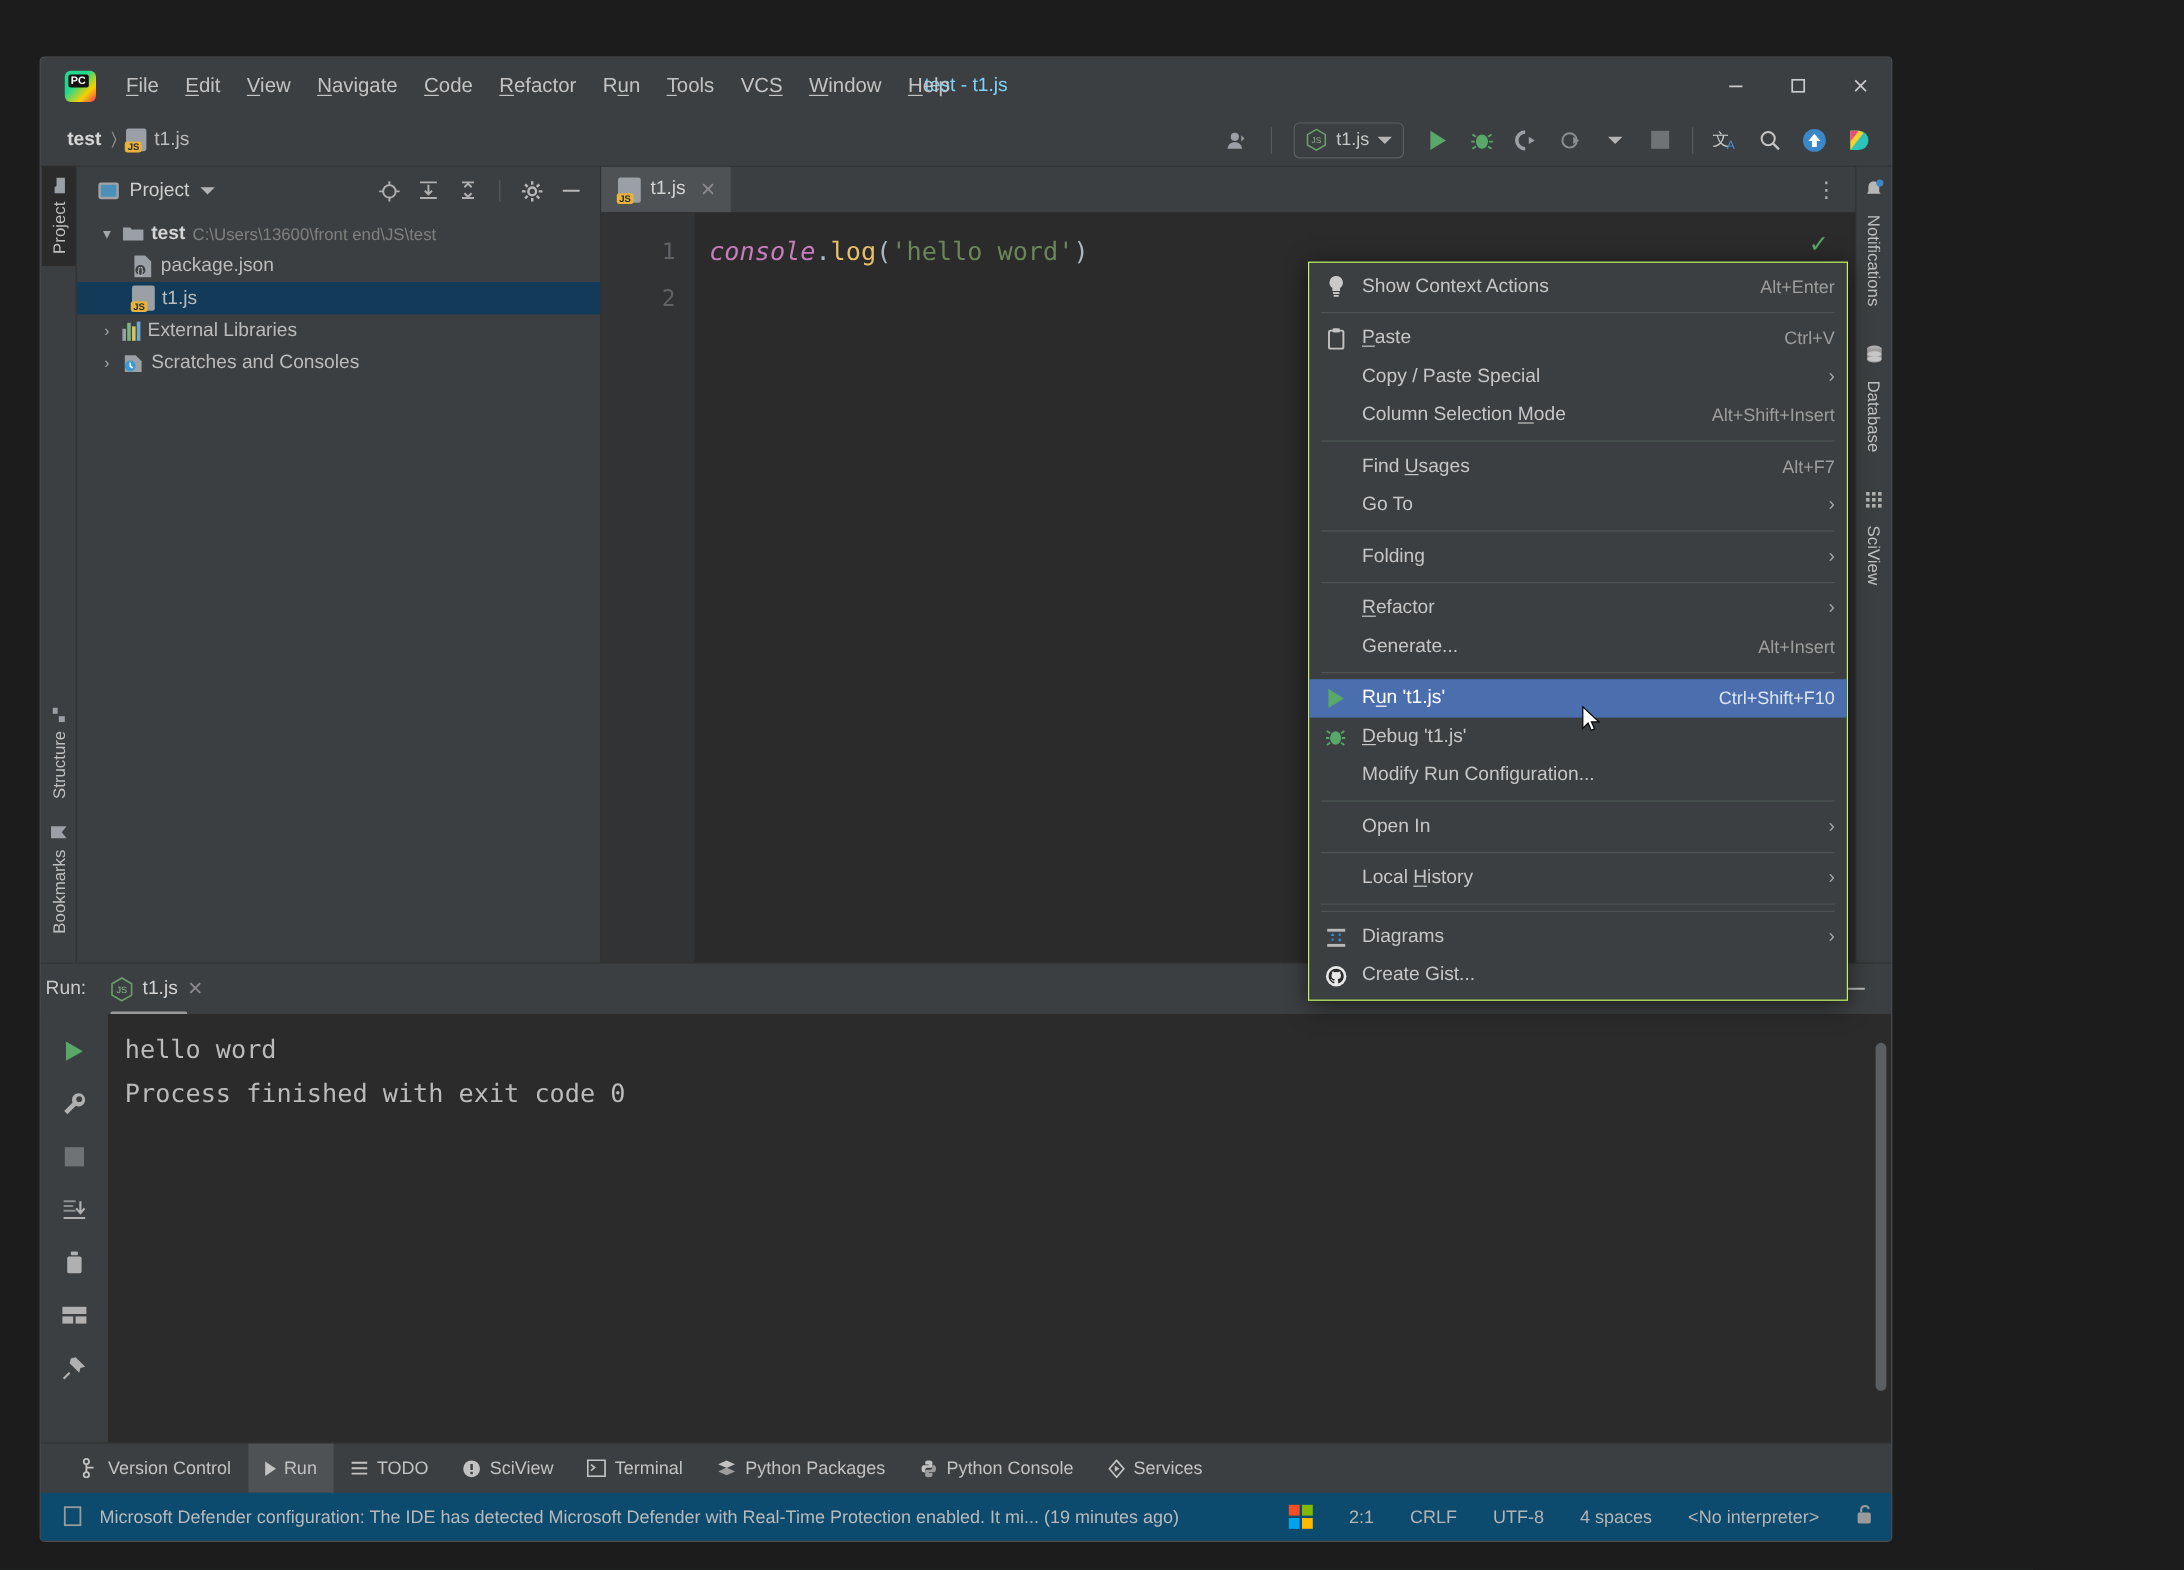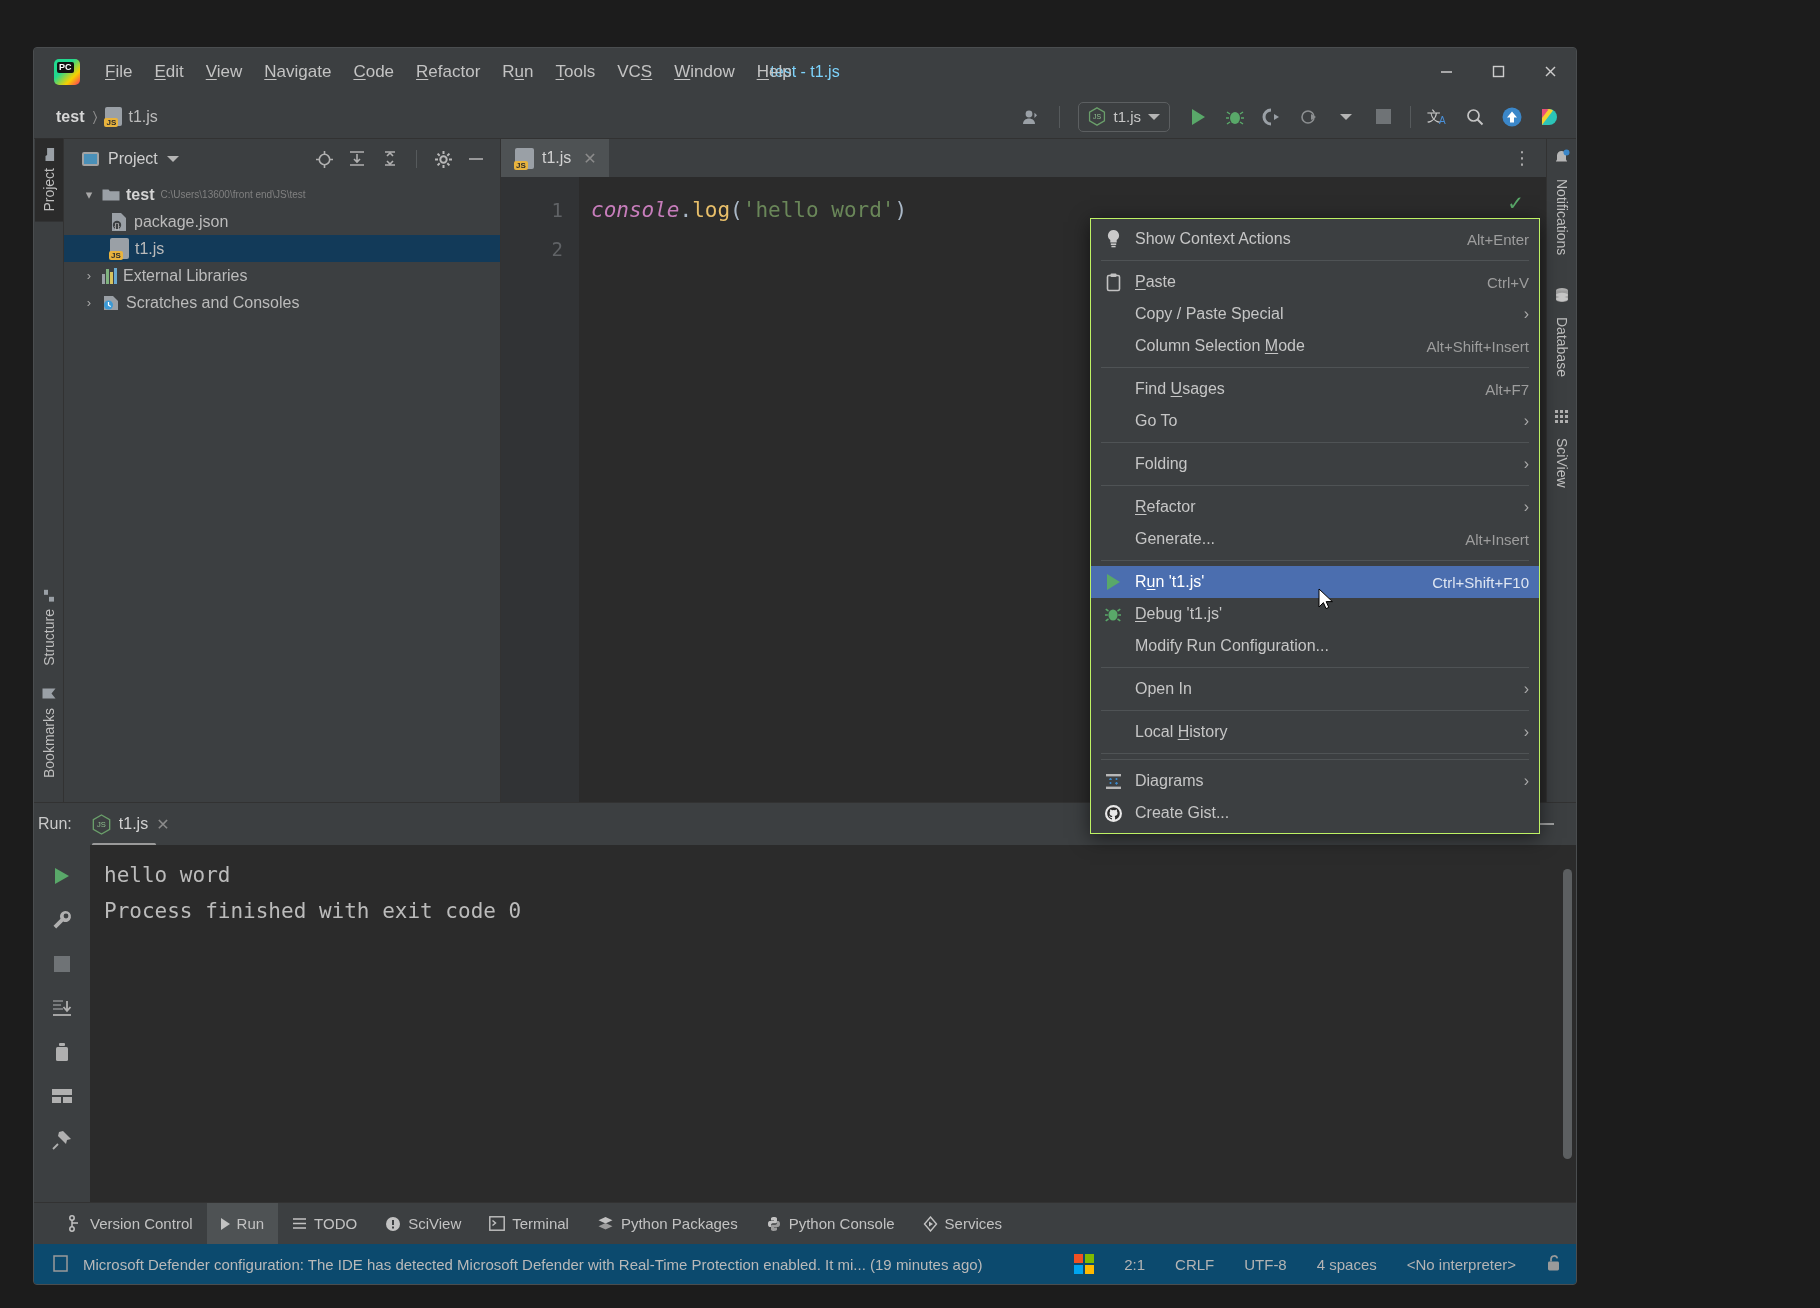--- a/index.html
+++ b/index.html
@@ -115,21 +115,21 @@
   .caret-dn{width:0;height:0;border-left:6px solid transparent;border-right:6px solid transparent;border-top:6px solid #b5b5b5;}
   .pp-actions{margin-left:auto;display:flex;align-items:center;gap:5px;}
   .pp-act{width:28px;height:26px;display:flex;align-items:center;justify-content:center;color:#b0b0b0;font-size:15px;border-radius:3px;}
   .tree{font-size:16px;padding-top:2px;}
   .trow{display:flex;align-items:center;height:27px;padding-left:18px;gap:6px;white-space:nowrap;cursor:default;}
   .trow.sel{background:#123a59;}
   .arrow{width:14px;color:#a8a8a8;font-size:13px;display:flex;align-items:center;justify-content:center;}
   .ind1{padding-left:46px;}
   .lib-ic{display:flex;gap:1px;align-items:flex-end;height:16px;}
   .lib-ic i{width:3px;display:block;}
-  .tsub{color:#808080;font-size:10px;}
+  .tsub{color:#808080;font-size:14px;}
   .tbold{font-weight:bold;color:#d4d4d4;}
 
   
   #editorcol{flex:1 1 auto;display:flex;flex-direction:column;min-width:0;background:#2b2b2b;}
   .tabbar{height:38px;background:#3c3f41;display:flex;align-items:stretch;flex:0 0 auto;position:relative;}
   .etab{display:flex;align-items:center;gap:8px;padding:0 12px 0 14px;background:#4e5254;font-size:16px;color:#d2d2d2;}
   .etab .x{color:#8b8b8b;font-size:16px;padding-left:4px;}
   .tabbar .kebab{margin-left:auto;display:flex;align-items:center;padding:0 14px;color:#b0b0b0;font-size:18px;letter-spacing:1px;}
   .editorwrap{flex:1 1 auto;display:flex;min-height:0;position:relative;background:#2b2b2b;}
   .gutter{width:78px;background:#313335;color:#606366;font-family:"DejaVu Sans Mono",monospace;font-size:19px;text-align:right;padding:14px 16px 0 0;flex:0 0 auto;line-height:39px;}

